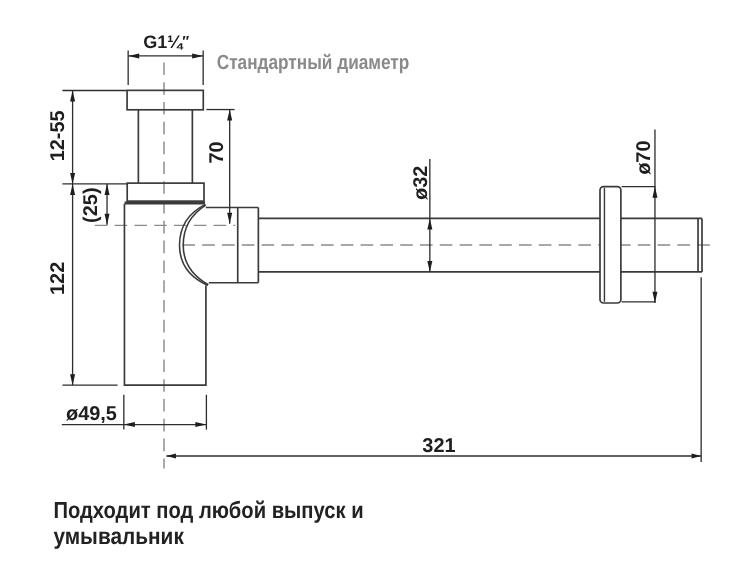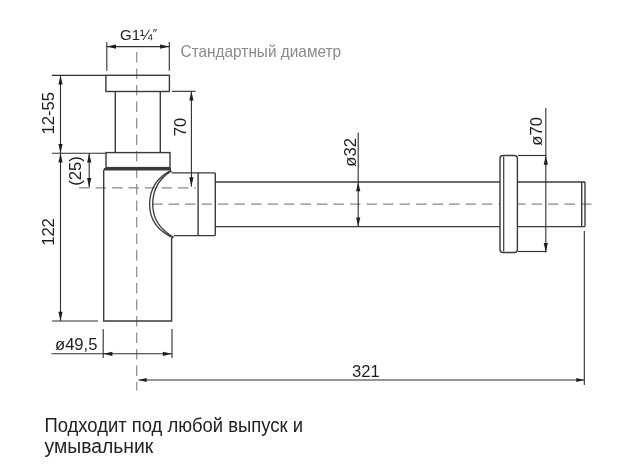--- a/index.html
+++ b/index.html
@@ -1,16 +1,16 @@
 <!DOCTYPE html>
 <html><head>
 <meta charset="utf-8">
 <style>
   html,body{margin:0;padding:0;background:#ffffff;}
-  .wrap{width:622px;height:474px;position:relative;background:#fff;overflow:hidden;}
+  .wrap{width:622px;height:474px;position:relative;background:#fff;overflow:hidden;font-weight:bold;}
   svg{display:block;}
   text{font-family:"Liberation Sans", sans-serif;}
 </style>
 </head>
 <body>
 <div class="wrap">
 <svg width="622" height="474" viewBox="0 0 622 474" xmlns="http://www.w3.org/2000/svg">
 
   <rect x="0" y="0" width="622" height="474" fill="#ffffff"></rect>
 

